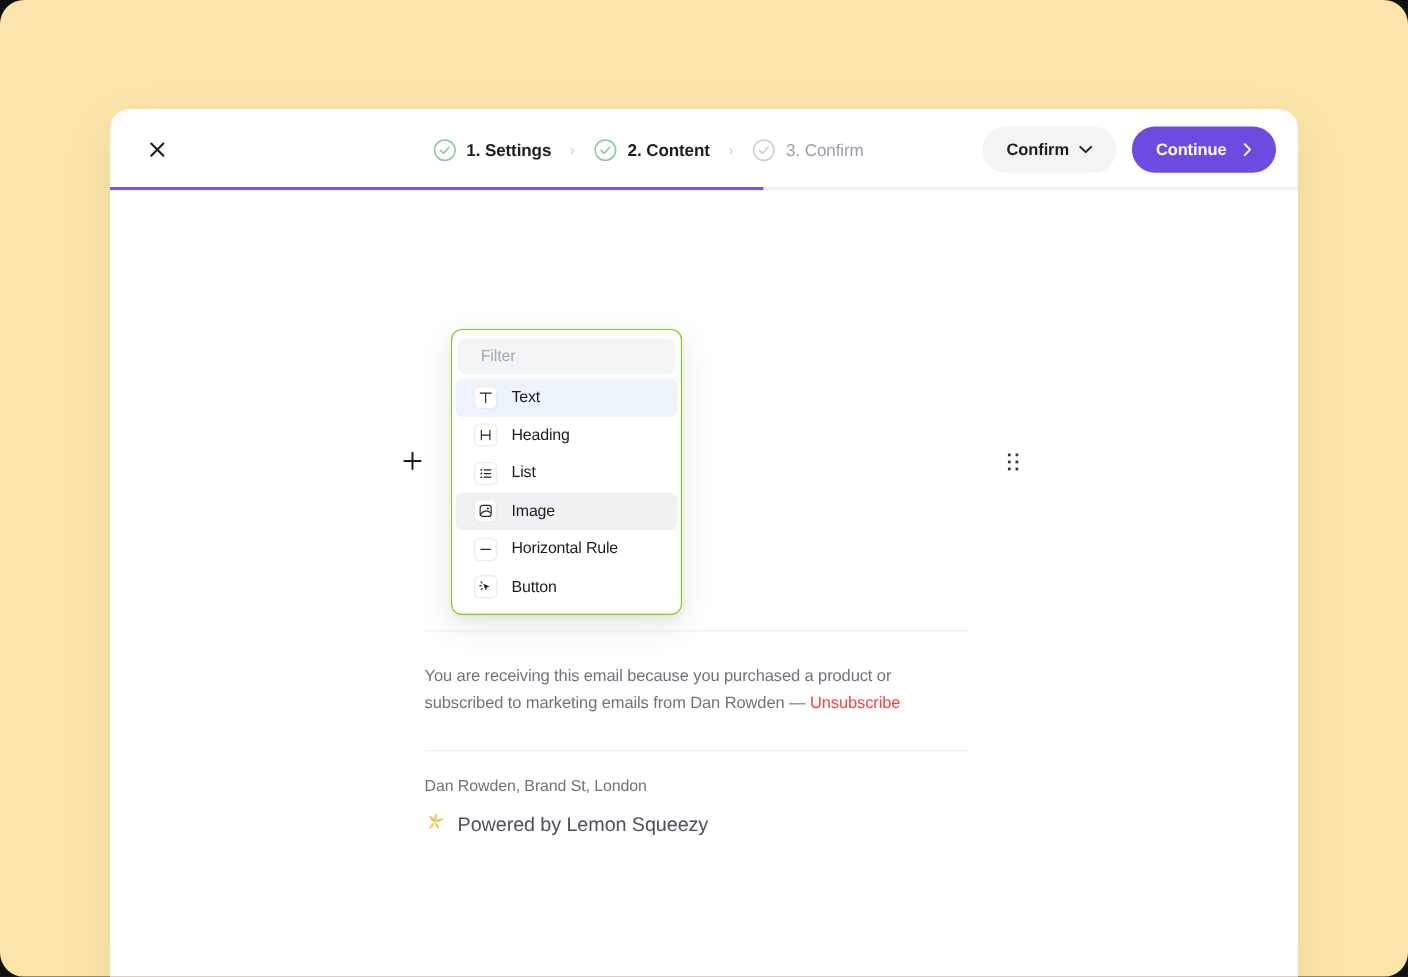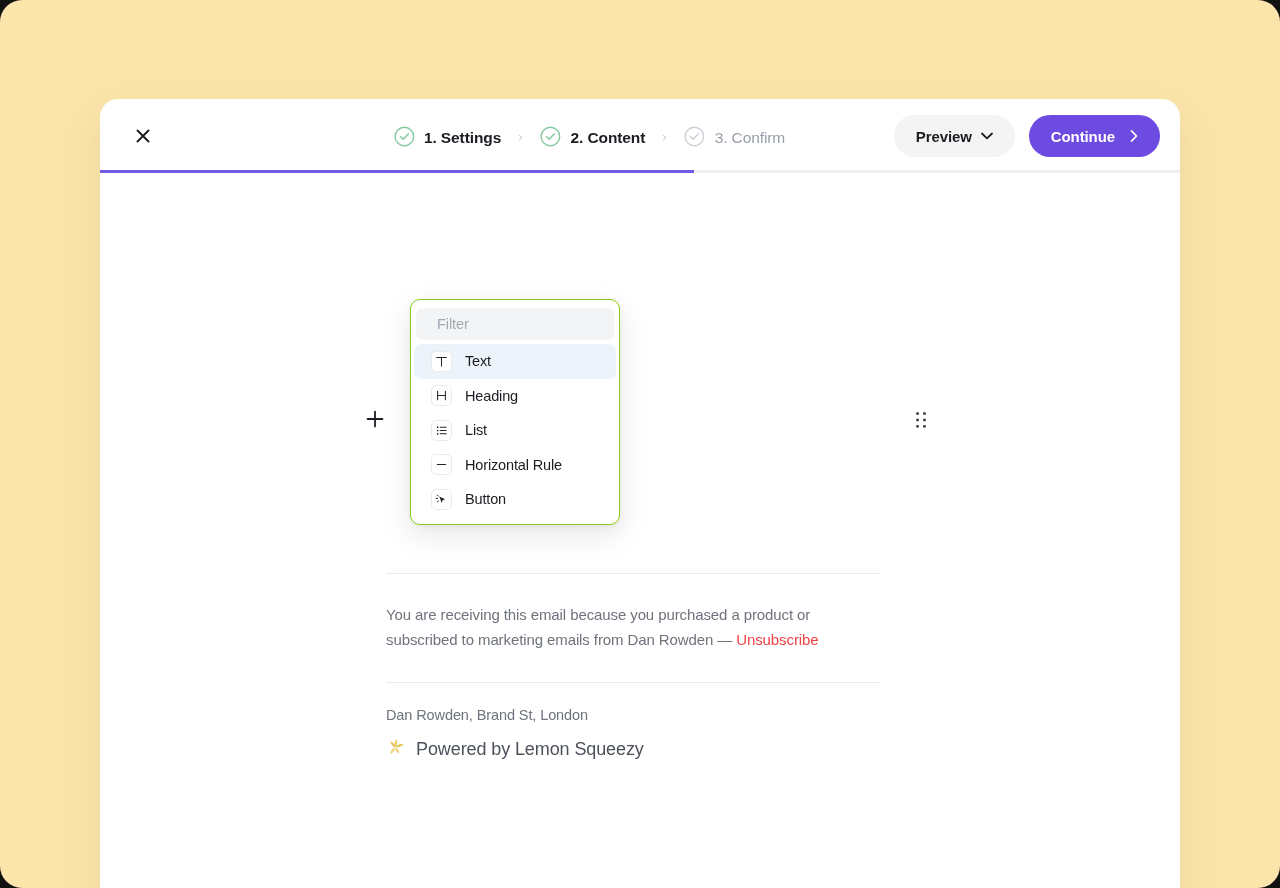--- a/index.html
+++ b/index.html
@@ -345,21 +345,21 @@
               <path d="M6.6 10.7 L9.3 13.3 L14.4 7.9" stroke="#CCD0D6" stroke-width="1.5" stroke-linecap="round" stroke-linejoin="round"></path>
             </svg>
           </span>
           <span class="step-label">3. Confirm</span>
         </div>
 
       </div>
 
       <div class="header-actions">
         <button class="btn-preview">
-          <span>Preview</span>
+          <span>Confirm</span>
           <svg width="12" height="8" viewBox="0 0 12 8" fill="none">
             <path d="M1 1.5 L6 6.3 L11 1.5" stroke="#1C1C22" stroke-width="1.8" stroke-linecap="round" stroke-linejoin="round"></path>
           </svg>
         </button>
 
         <button class="btn-continue">
           <span>Continue</span>
           <svg width="8" height="12" viewBox="0 0 8 12" fill="none">
             <path d="M1.6 1 L6.4 6 L1.6 11" stroke="#FFFFFF" stroke-width="1.8" stroke-linecap="round" stroke-linejoin="round"></path>
           </svg>
@@ -424,20 +424,30 @@
               <svg width="13" height="13" viewBox="0 0 13 13" fill="none">
                 <path d="M5.2 3.2 H11.2 M5.2 6.5 H11.2 M5.2 9.8 H11.2" stroke="#24262C" stroke-width="1.05" stroke-linecap="round"></path>
                 <circle cx="2.6" cy="3.2" r="0.85" fill="#24262C"></circle>
                 <circle cx="2.6" cy="6.5" r="0.85" fill="#24262C"></circle>
                 <circle cx="2.6" cy="9.8" r="0.85" fill="#24262C"></circle>
               </svg>
             </span>
             <span class="item-label">List</span>
           </div>
 
+          <div class="picker-item state-hover">
+            <span class="item-icon">
+              <svg width="13" height="13" viewBox="0 0 13 13" fill="none">
+                <rect x="1.5" y="1.5" width="10" height="10" rx="2.3" stroke="#24262C" stroke-width="1.05"></rect>
+                <circle cx="8.5" cy="4.3" r="0.95" fill="#24262C"></circle>
+                <path d="M1.7 10.2 C4.2 6.4 6.6 5.2 11.3 8.1" stroke="#24262C" stroke-width="1.05" stroke-linecap="round"></path>
+              </svg>
+            </span>
+            <span class="item-label">Image</span>
+          </div>
 
           <div class="picker-item">
             <span class="item-icon">
               <svg width="13" height="13" viewBox="0 0 13 13" fill="none">
                 <path d="M2.2 6.5 H10.8" stroke="#24262C" stroke-width="1.05" stroke-linecap="round"></path>
               </svg>
             </span>
             <span class="item-label">Horizontal Rule</span>
           </div>
 

